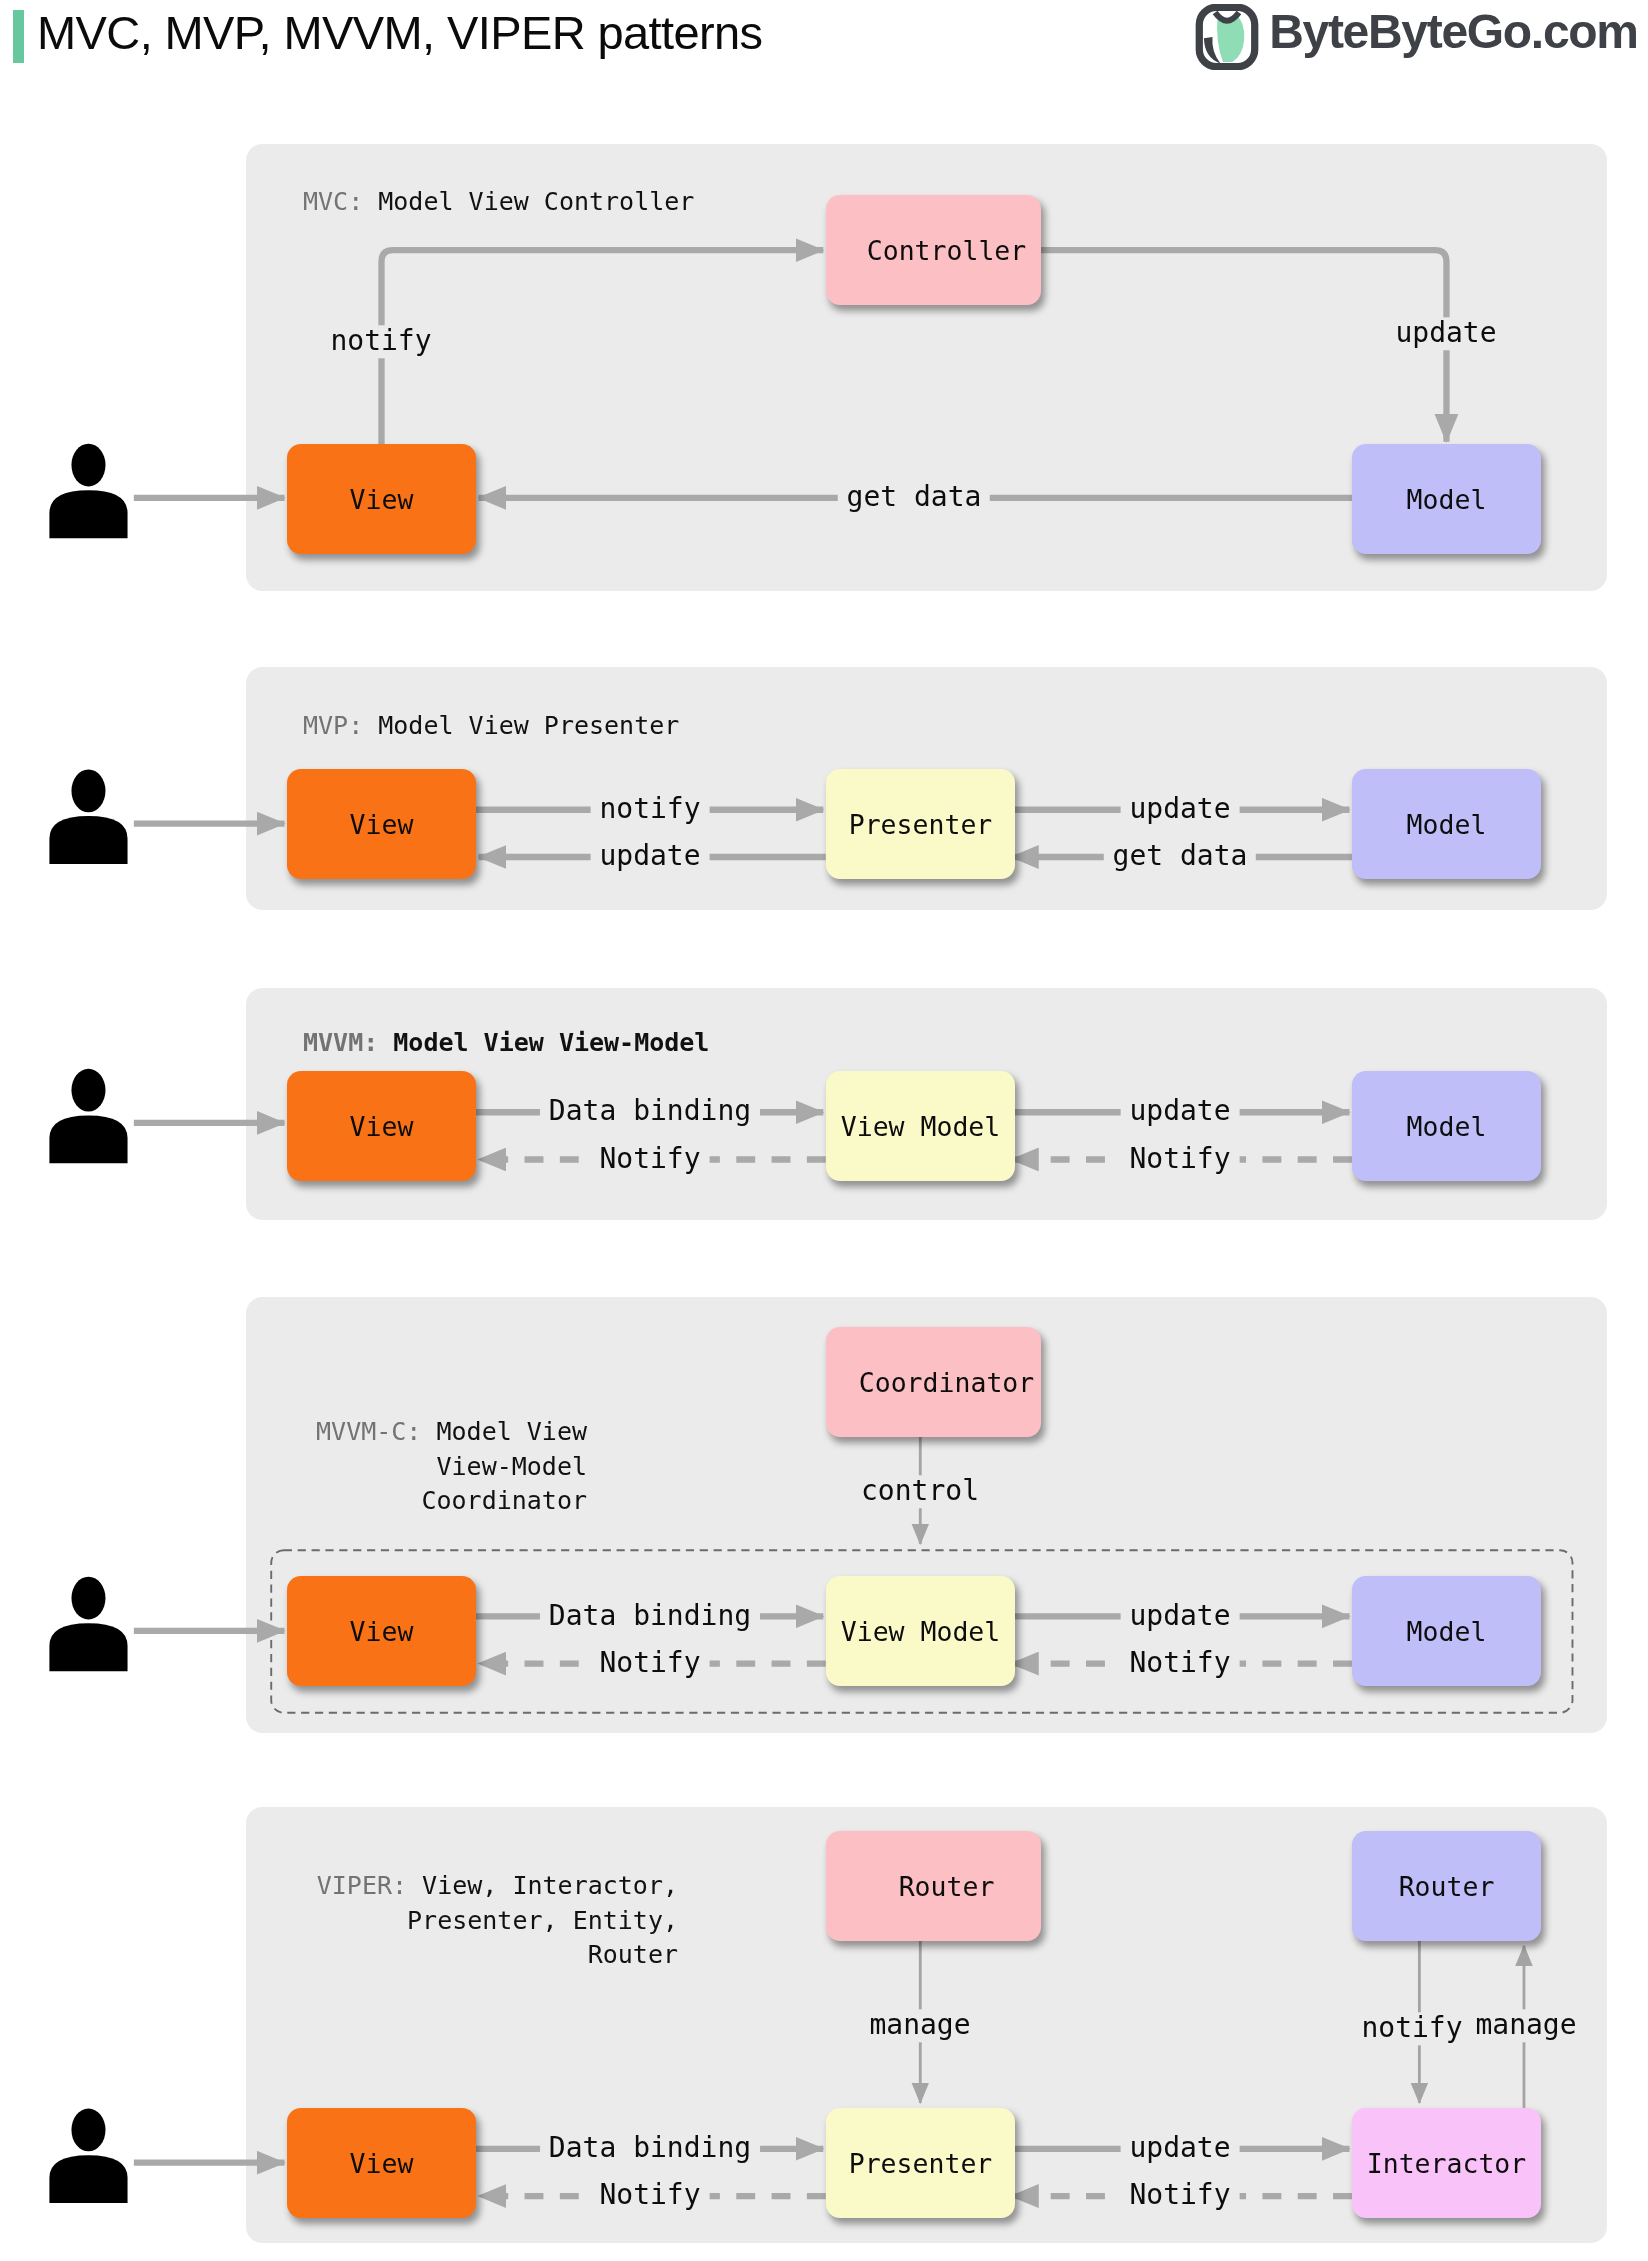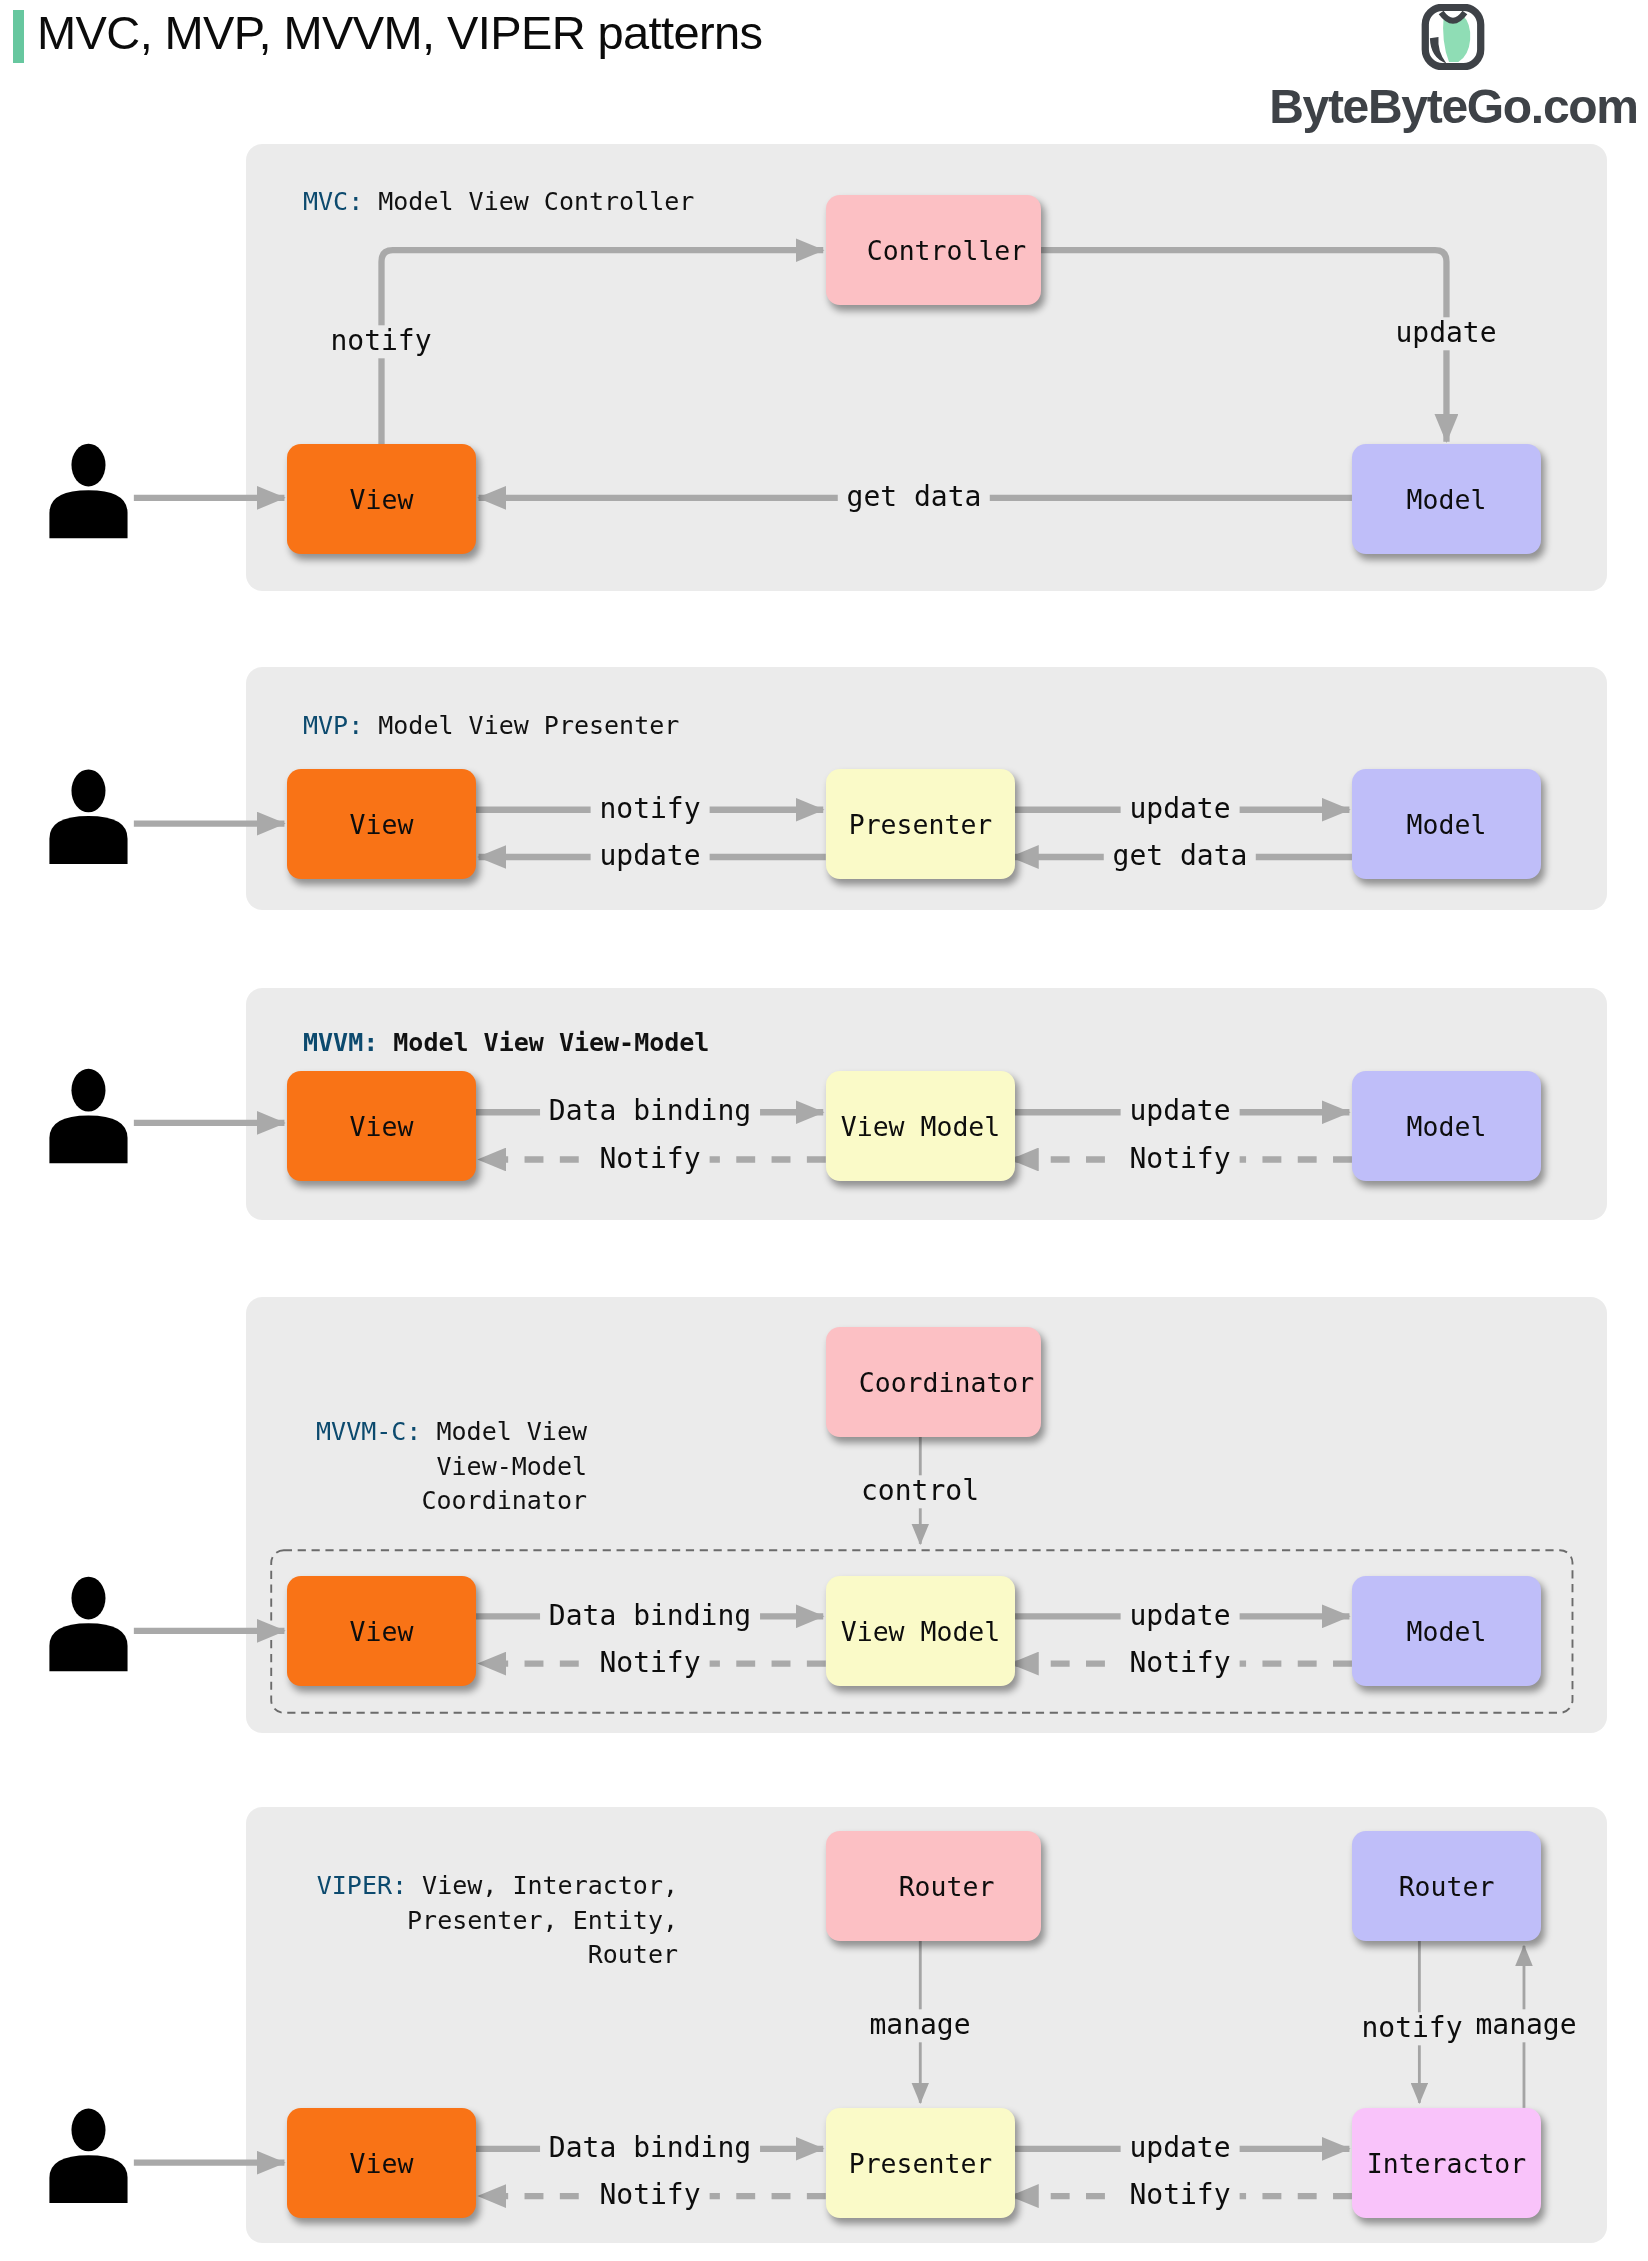--- a/index.html
+++ b/index.html
@@ -3,28 +3,28 @@
 <meta charset="utf-8">
 <style>
   html,body{margin:0;padding:0;background:#ffffff;}
   .page{position:relative;width:1649px;height:2261px;background:#ffffff;overflow:hidden;
         font-family:"DejaVu Sans Mono",monospace;}
 
   
   .accent-bar{position:absolute;left:12.6px;top:10px;width:11.3px;height:53px;background:#67C79F;}
   .app-title{position:absolute;left:37px;top:5px;font-family:"Liberation Sans",sans-serif;
              font-size:47px;font-weight:500;color:#0b0b0b;letter-spacing:-0.6px;white-space:nowrap;}
-  .logo{position:absolute;right:11.3px;top:3.8px;display:flex;align-items:center;gap:8.8px;flex-direction:column;}
+  .logo{position:absolute;right:11.3px;top:3.8px;display:flex;align-items:flex-start;gap:8.8px;}
   .logo-text{font-family:"Liberation Sans",sans-serif;font-size:48px;font-weight:700;
              color:#3E4247;letter-spacing:-1.3px;white-space:nowrap;}
 
   
   .panel{position:absolute;left:246px;width:1361px;background:#EBEBEB;border-radius:16.4px;}
   .panel-title{position:absolute;font-size:25px;color:#111;z-index:4;line-height:1.38;white-space:nowrap;}
-  .panel-title .abbr{color:#0c4a6e;}
+  .panel-title .abbr{color:#737373;}
   .panel-title .rest{white-space:pre-line;color:#111;}
   .panel-title.multi{text-align:right;}
 
   
   .box{position:absolute;width:189px;height:110px;border-radius:14px;display:flex;align-items:center;
        justify-content:center;font-size:26.5px;color:#0d0d0d;z-index:2;
        box-shadow:3.8px 5.7px 7px rgba(0,0,0,0.38);white-space:nowrap;}
   .c-green{background:#f97316;}
   .c-yellow{background:#FAFAC8;}
   .c-purple{background:#BFBEF9;}

